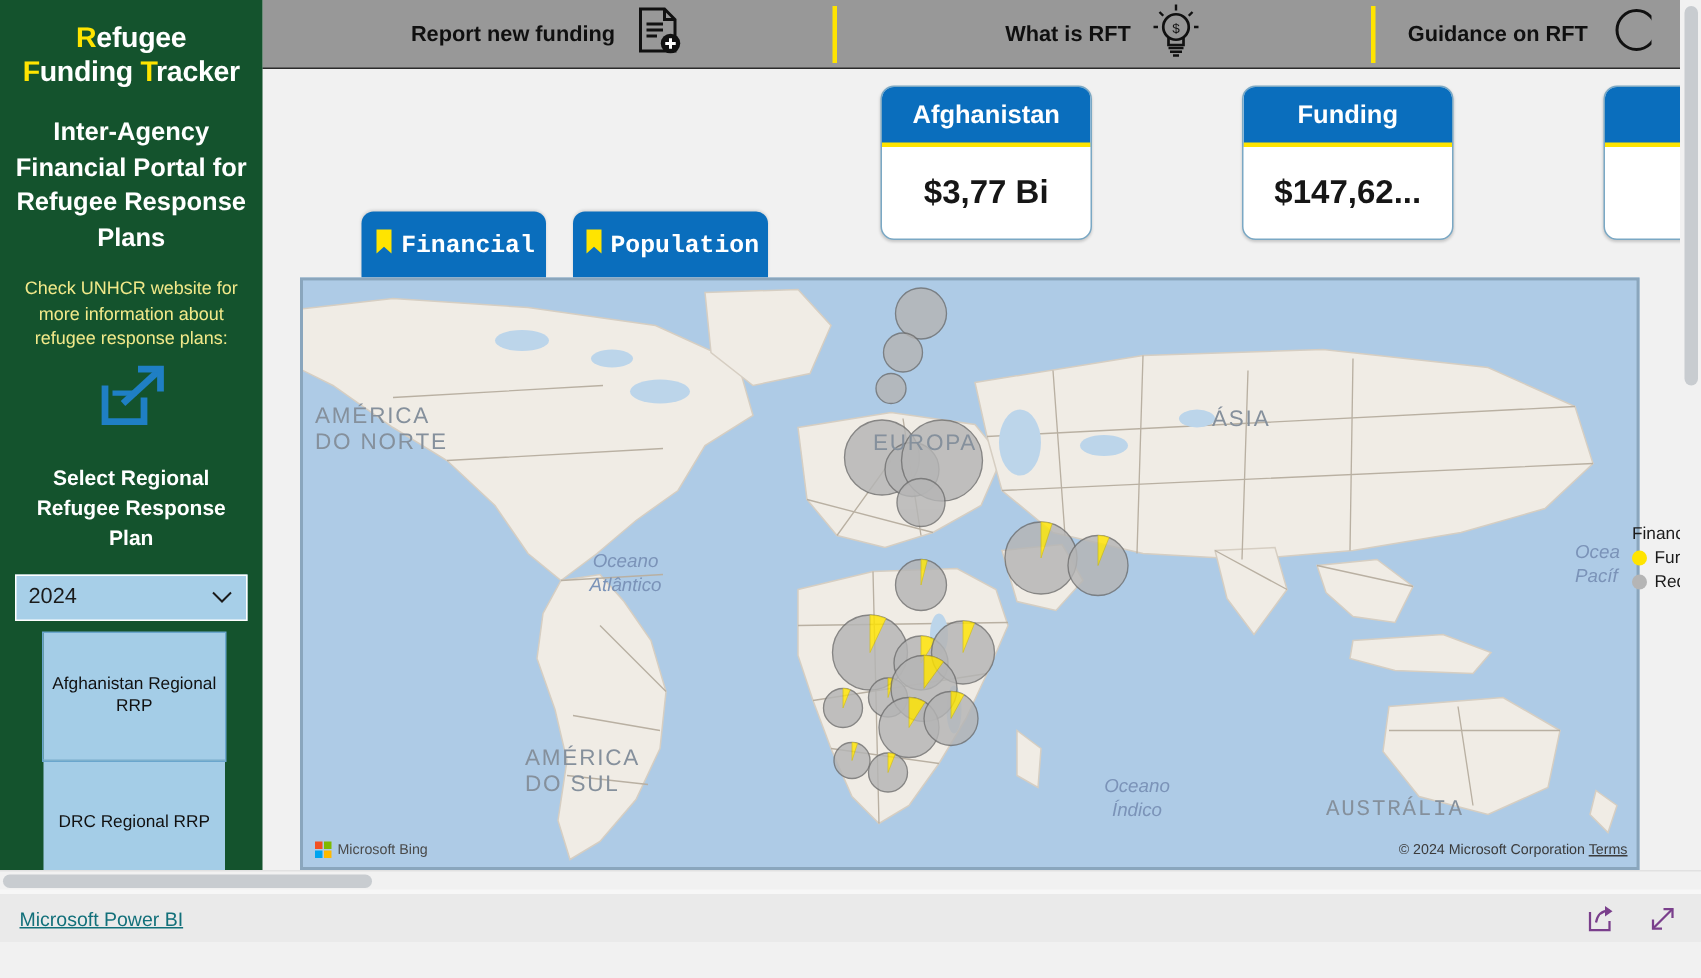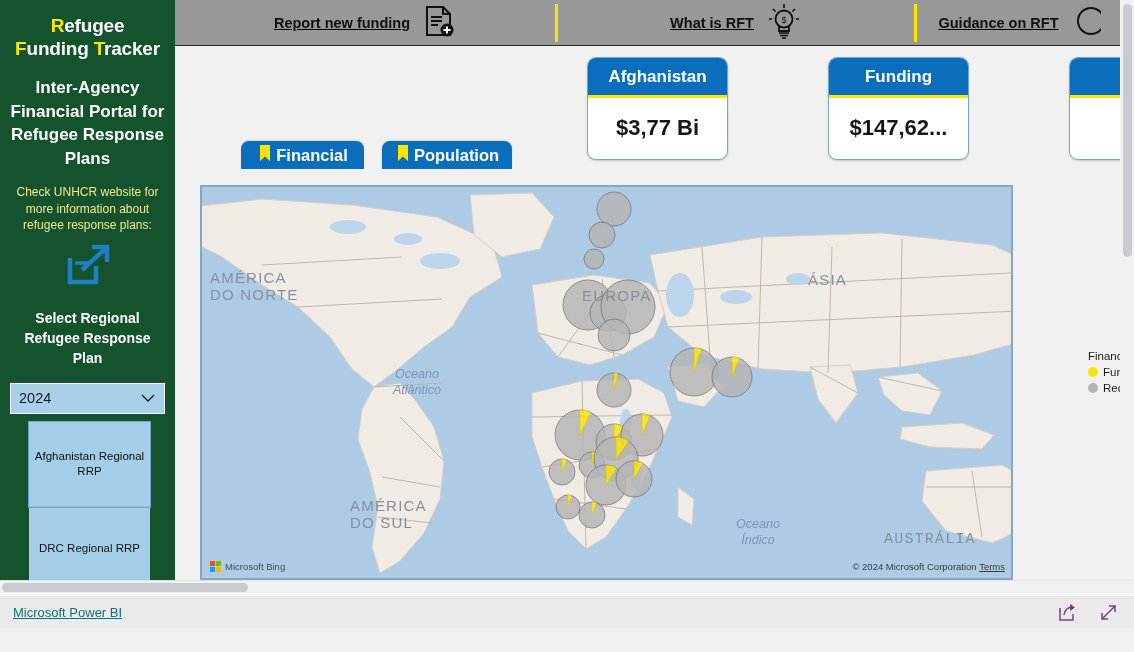--- a/index.html
+++ b/index.html
@@ -85,21 +85,20 @@
   .rrp-item.sel { outline: 1px solid #6aa6cd; }
 
   
   .topbar {
     position: absolute; left: 175px; top: 0;
     width: 949px; height: 46px;
     background: #989898;
     border-bottom: 1px solid #2b2b2b;
     display: flex; align-items: center;
     z-index: 4;
-    text-decoration: underline;
   }
   .tb-cell {
     height: 46px;
     display: flex; align-items: center; justify-content: center;
     gap: 12px;
     cursor: pointer;
   }
   .tb-cell .lbl { font-size: 14.5px; font-weight: bold; color: #101010; white-space: nowrap; }
   .tb-div { width: 3px; height: 38px; background: #ffe400; }
 
@@ -130,36 +129,37 @@
   .kpi-head span { color: #fff; font-size: 17px; font-weight: bold; }
   .kpi-body {
     height: 60px;
     display: flex; align-items: center; justify-content: center;
   }
   .kpi-body span { font-size: 22px; font-weight: bold; color: #161616; }
 
   
   .tab {
     position: absolute;
-    height: 28px;
+    height: 44px;
     background: #0a6ebd;
     border-radius: 8px 8px 0 0;
     display: flex; align-items: center; justify-content: center;
     gap: 3px;
     padding: 0 14px;
     cursor: pointer;
     box-shadow: 0 -1px 2px rgba(0,0,0,.12);
+    font-family: Liberation Mono, monospace;
   }
   .tab span.t { color: #fff; font-size: 16.5px; font-weight: bold; }
 
   
   .mapwrap {
     position: absolute;
     left: 25px; top: 138px;
-    width: 813px; height: 395px;
+    width: 893px; height: 395px;
     border: 2px solid #8aa6bd;
     background: #aecbe6;
     overflow: hidden;
   }
   .map-svg { position: absolute; left: 0; top: 0; }
   .mapname {
     position: absolute;
     font-size: 15px; color: #85909c;
     letter-spacing: 1.2px;
     pointer-events: none;

